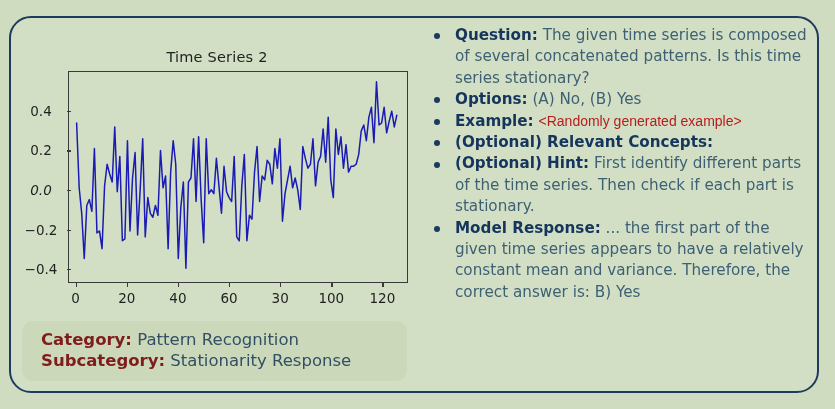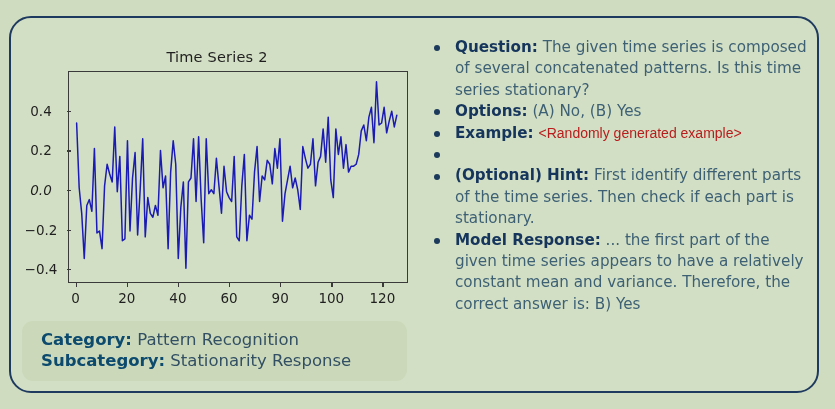--- a/index.html
+++ b/index.html
@@ -134,32 +134,32 @@
     border-radius: 11px;
     padding: 8px 0 0 19px;
   }
   .cat-line {
     font-size: 16.5px;
     line-height: 21px;
     color: #324f63;
     white-space: nowrap;
   }
   .cat-line b {
-    color: #0c4a6e;
+    color: #7f1d1d;
     font-weight: bold;
   }
 
   
   .right-col {
     position: absolute;
     left: 412px;
     top: 0px;
     width: 393px;
     height: 377px;
-    padding-top: 19px;
+    padding-top: 7px;
     box-sizing: border-box;
   }
 
   ul.bullets {
     list-style: none;
     margin: 0;
     padding: 0;
   }
   ul.bullets > li {
     position: relative;
@@ -224,21 +224,21 @@
 
       <div class="xtick-row">
           <div class="xtick" style="left: 7.66917px;">0</div>
           <div class="xtick-mark" style="left: 7.66917px;"></div>
           <div class="xtick" style="left: 58.797px;">20</div>
           <div class="xtick-mark" style="left: 58.797px;"></div>
           <div class="xtick" style="left: 109.925px;">40</div>
           <div class="xtick-mark" style="left: 109.925px;"></div>
           <div class="xtick" style="left: 161.053px;">60</div>
           <div class="xtick-mark" style="left: 161.053px;"></div>
-          <div class="xtick" style="left: 212.18px;">90</div>
+          <div class="xtick" style="left: 212.18px;">30</div>
           <div class="xtick-mark" style="left: 212.18px;"></div>
           <div class="xtick" style="left: 263.308px;">100</div>
           <div class="xtick-mark" style="left: 263.308px;"></div>
           <div class="xtick" style="left: 314.436px;">120</div>
           <div class="xtick-mark" style="left: 314.436px;"></div>
         </div>
 
       <div class="cat-box">
         <div class="cat-line">
           <b>Category:</b>
@@ -249,20 +249,20 @@
           <span>Stationarity Response</span>
         </div>
       </div>
     </div>
 
     <div class="right-col">
       <ul class="bullets" id="bullet-list">
           <li><span class="lbl">Question:</span> <span class="body-txt">The given time series is composed of several concatenated patterns. Is this time series stationary?</span></li>
           <li><span class="lbl">Options:</span> <span class="body-txt">(A) No, (B) Yes</span></li>
           <li><span class="lbl">Example:</span> <span class="mono">&lt;Randomly generated example&gt;</span></li>
-          <li><br></li>
+          <li><span class="lbl">(Optional) Relevant Concepts:</span><br></li>
           <li><span class="lbl">(Optional) Hint:</span> <span class="body-txt">First identify different parts of the time series. Then check if each part is stationary.</span></li>
           <li><span class="lbl">Model Response:</span> <span class="body-txt">... the first part of the given time series appears to have a relatively constant mean and variance. Therefore, the correct answer is: B) Yes</span></li>
         </ul>
     </div>
 
   </div>
 </div>
 
 </body></html>

